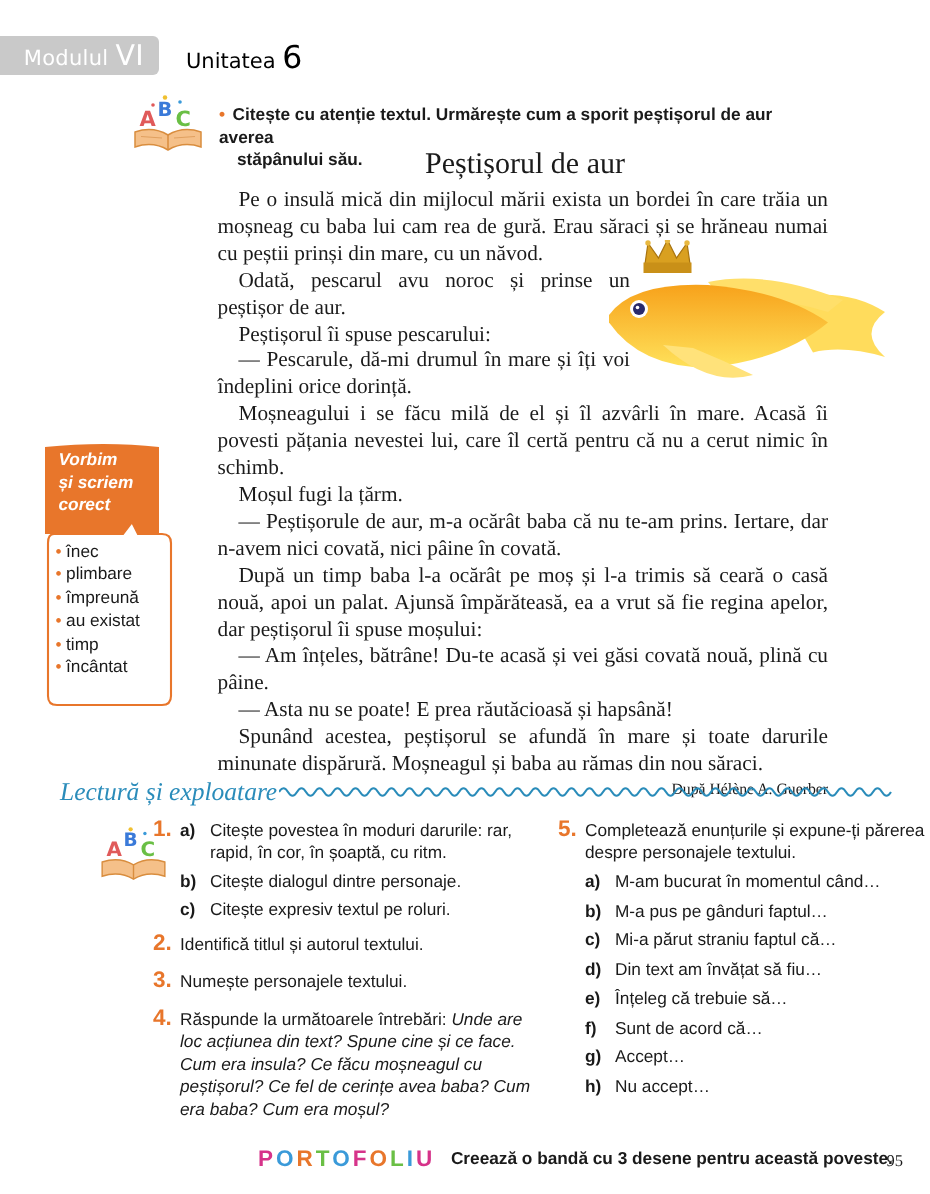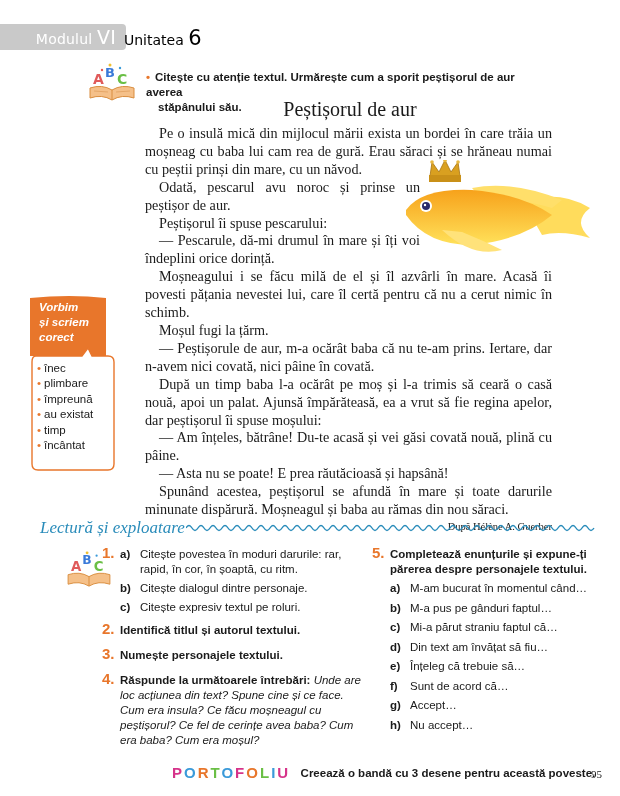--- a/index.html
+++ b/index.html
@@ -1,20 +1,20 @@
 <!DOCTYPE html>
 <html><head>
 <meta charset="utf-8">
 <style>
   * { box-sizing: border-box; margin: 0; padding: 0; }
   html, body { width: 620px; height: 796px; background: #ffffff; overflow: hidden; }
   body { position: relative; font-family: "Liberation Sans", sans-serif; color: #1a1a1a; }
 
   .module-tab {
-    position: absolute; left: 0; top: 24px; width: 126px; height: 26px;
+    position: absolute; left: 0; top: 24px; width: 106px; height: 26px;
     background: #c9c9c9; border-radius: 0 4px 4px 0;
     color: #ffffff; font-size: 14px; line-height: 26px; text-align: right; padding-right: 10px;
     font-family: "DejaVu Sans", sans-serif; letter-spacing: 0.2px;
   }
   .module-tab .roman { font-size: 19px; font-weight: normal; }
   .unit-title {
     position: absolute; left: 124px; top: 26px; color: #000000; font-size: 14px;
     font-family: "DejaVu Sans", sans-serif;
   }
   .unit-title .num { font-size: 21px; }
@@ -60,21 +60,21 @@
     position: absolute; left: 0; top: 0; font-family: "Liberation Serif", serif; font-style: italic;
     font-size: 17px; color: #2a8cba;
   }
   .wave { position: absolute; left: 146px; top: 4px; }
 
   .tasks { position: absolute; font-size: 11.5px; line-height: 15px; color: #1a1a1a; }
   .tasks.left { left: 102px; top: 547px; width: 260px; }
   .tasks.right { left: 372px; top: 547px; width: 245px; }
   .task { position: relative; padding-left: 18px; }
   .task .tnum { position: absolute; left: 0; top: -2px; color: #e8762b; font-size: 15px; font-weight: bold; }
-  .task .tlabel { font-weight: bold; }
+  .task .tlabel { font-weight: normal; }
   .task .ital { font-style: italic; }
   .sub { position: relative; padding-left: 20px; margin-left: 18px; }
   .sub .sl { position: absolute; left: 0; top: 0; font-weight: bold; }
   .sub.first { margin-left: 0; }
 
   .footer { position: absolute; left: 172px; top: 764px; height: 18px; }
   .portfolio-word { display: inline-block; font-size: 15px; font-weight: bold; letter-spacing: 2px; }
   .footer-text { display: inline-block; font-size: 11.5px; font-weight: bold; margin-left: 6px; vertical-align: 1px; }
   .page-number { position: absolute; left: 591px; top: 768px; font-size: 11px; font-family: "Liberation Serif", serif; }
 </style>

